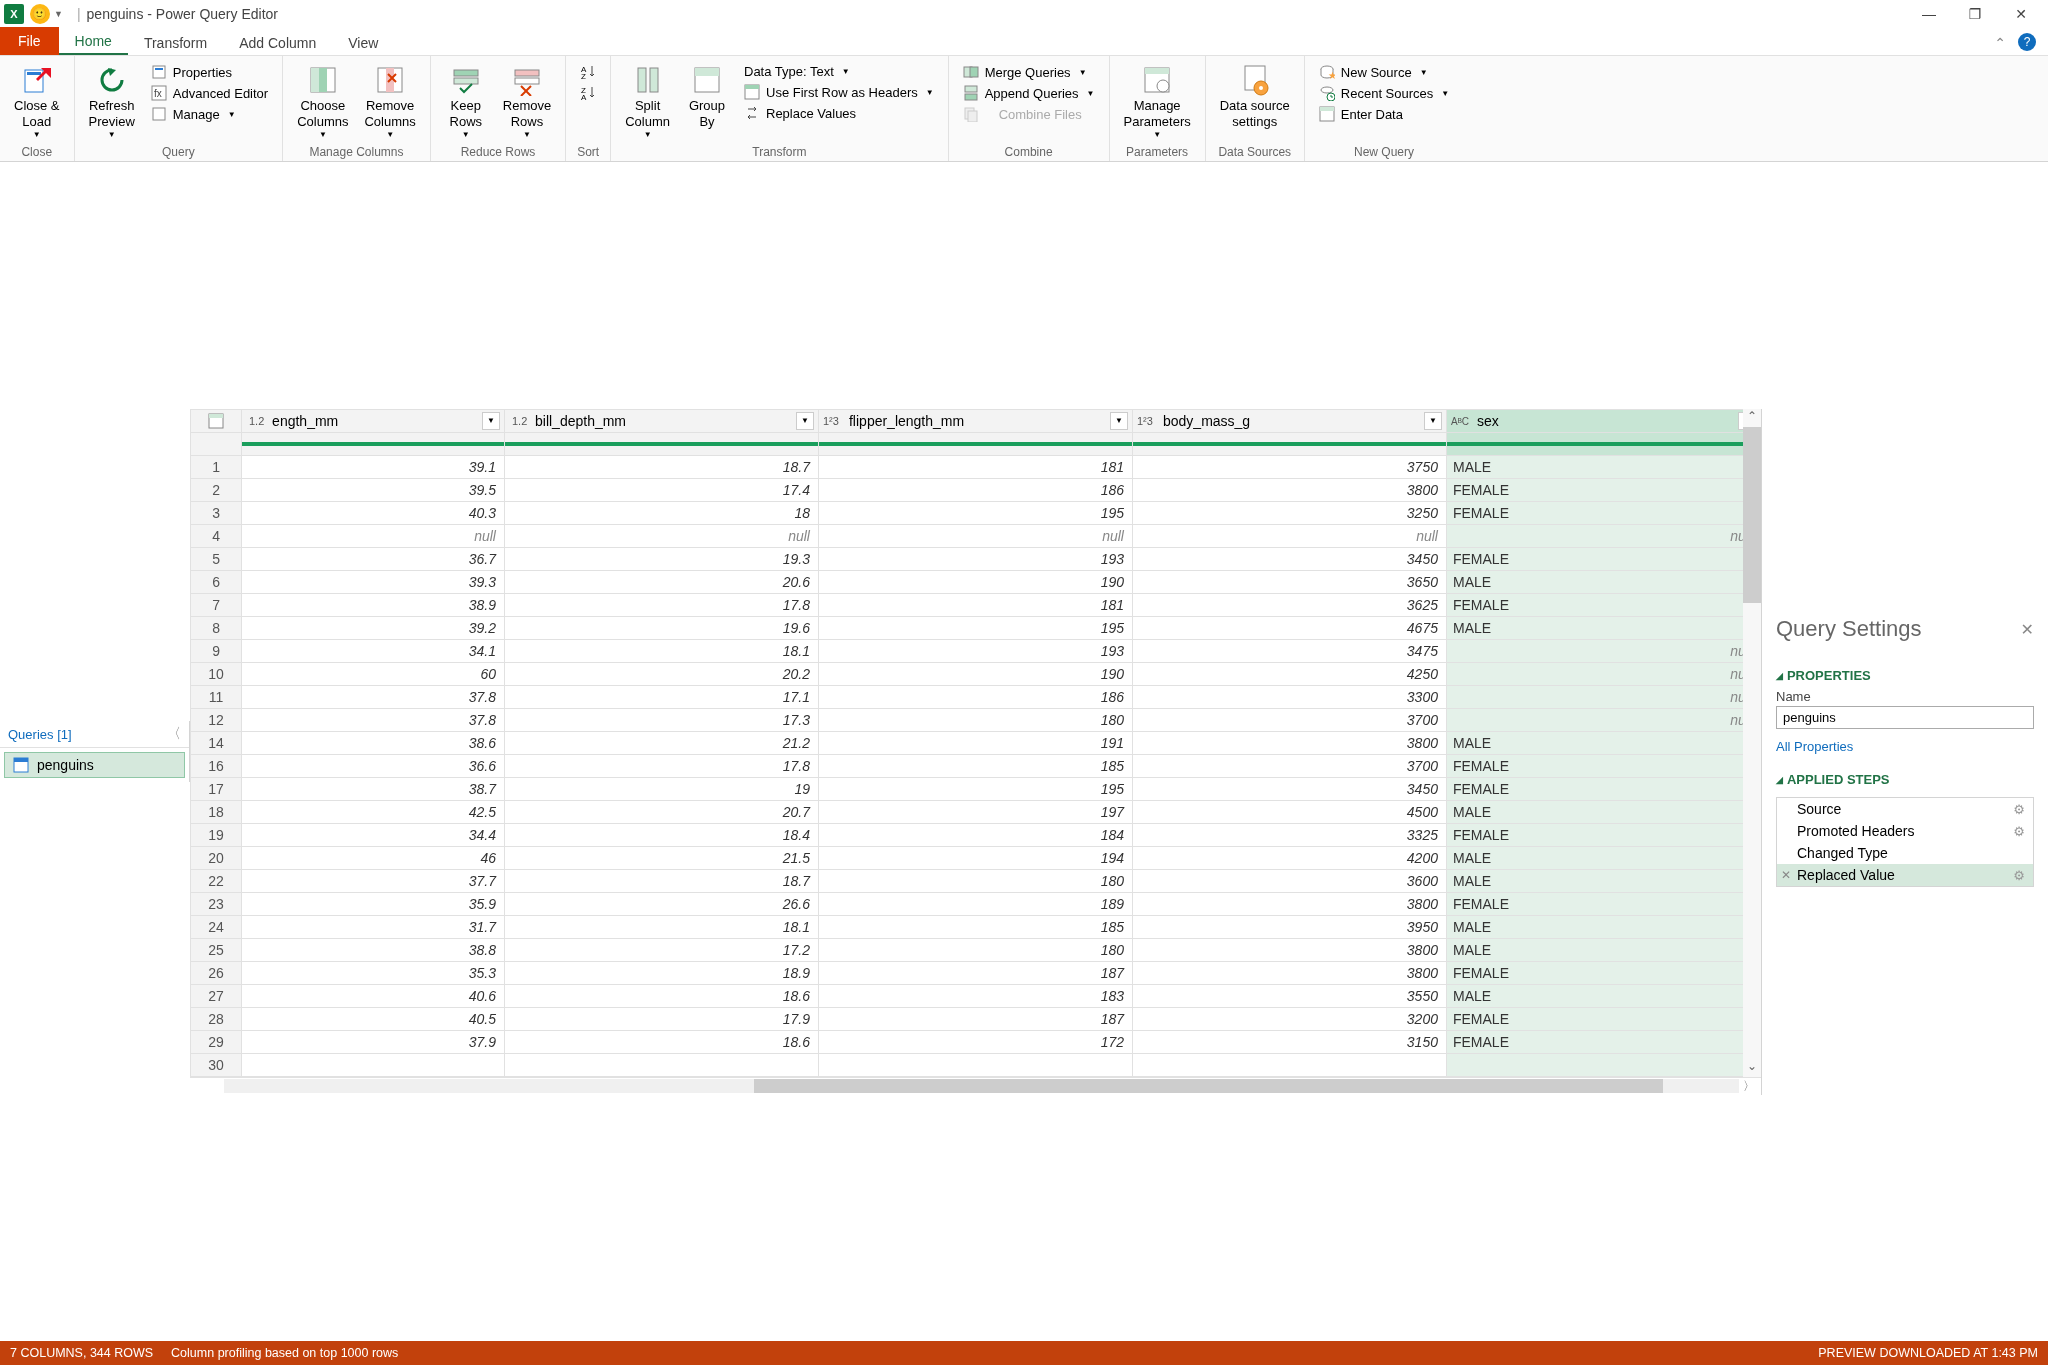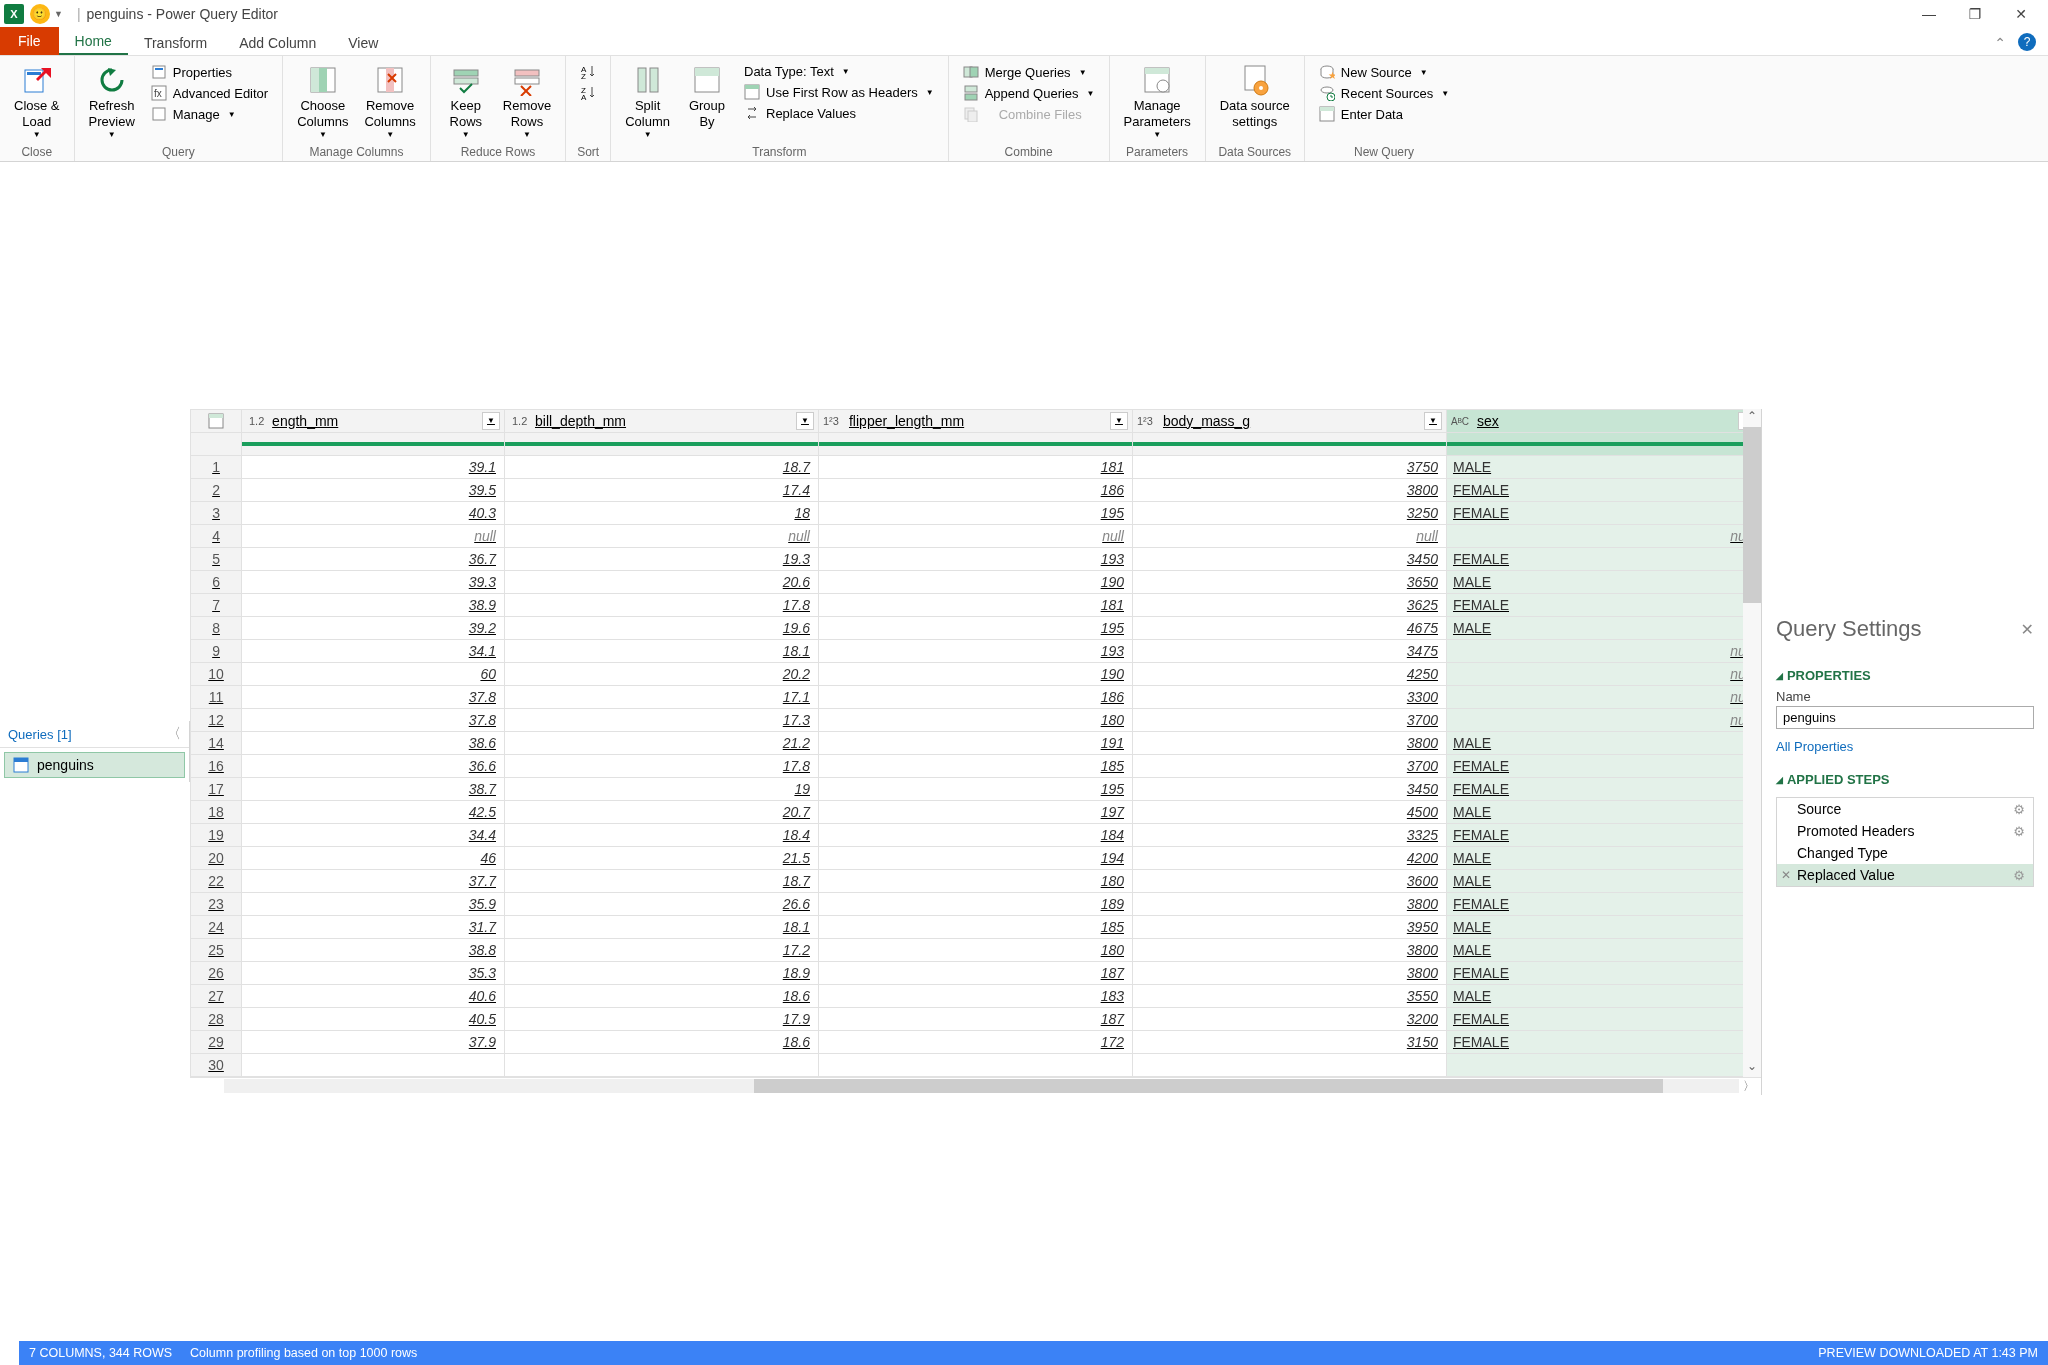--- a/index.html
+++ b/index.html
@@ -47,21 +47,21 @@
 .queries-pane { width: 190px; border-right: 1px solid #d4d4d4; background: #fff; display: flex; flex-direction: column; }
 .queries-header { padding: 4px 8px; font-size: 13px; color: #0F6CBD; border-bottom: 1px solid #e1e1e1; display: flex; align-items: center; }
 .queries-header .collapse-q { margin-left: auto; color: #888; cursor: pointer; font-size: 14px; }
 .queries-list { padding: 4px; }
 .query-item { display: flex; align-items: center; gap: 8px; padding: 4px 8px; background: #d5e8dc; border: 1px solid #8fc7a6; font-size: 14px; cursor: pointer; }
 .query-item .tbl-ico { width: 16px; height: 16px; }
 
 
 .grid-area { flex: 1; display: flex; flex-direction: column; min-width: 0; border-right: 1px solid #d4d4d4; }
 .grid { flex: 1; overflow: hidden; position: relative; }
-table.data { border-collapse: collapse; width: 100%; font-size: 14px; text-decoration: underline; }
+table.data { border-collapse: collapse; width: 100%; font-size: 14px; }
 table.data th, table.data td { border: 1px solid #e1e1e1; height: 23px; }
 table.data th { background: #f3f3f3; font-weight: normal; text-align: left; position: relative; }
 table.data th .col-hdr { display: flex; align-items: center; padding: 0 4px; height: 100%; }
 table.data th .type-ico { width: 22px; height: 22px; display: flex; align-items: center; justify-content: center; margin-right: 4px; }
 table.data th .filter-btn { margin-left: auto; width: 18px; height: 18px; border: 1px solid #ccc; background: #fff; display: flex; align-items: center; justify-content: center; font-size: 8px; cursor: pointer; }
 table.data th.rownum-hdr { width: 28px; background: #f3f3f3; }
 table.data th.rownum-hdr .tbl-corner { width: 16px; height: 16px; margin: auto; }
 table.data th.selected-col { background: #c7e5d4; }
 table.data .quality-bar { height: 4px; background: #1a9e5c; }
 table.data td.rownum { background: #f3f3f3; text-align: center; color: #555; width: 28px; }
@@ -88,21 +88,21 @@
 .settings-pane .prop-label { font-size: 13px; color: #444; margin-bottom: 2px; }
 .settings-pane input.prop-input { width: 100%; padding: 3px 6px; border: 1px solid #ababab; font-size: 13px; }
 .settings-pane .link { color: #0F6CBD; font-size: 13px; margin-top: 10px; cursor: pointer; display: block; }
 .steps-list { border: 1px solid #d4d4d4; margin-top: 4px; flex: 1; overflow: auto; }
 .step { display: flex; align-items: center; padding: 3px 8px 3px 20px; font-size: 14px; cursor: pointer; position: relative; }
 .step.selected { background: #d5e8dc; }
 .step .gear { margin-left: auto; color: #999; font-size: 13px; }
 .step .del-x { position: absolute; left: 4px; color: #888; font-size: 12px; }
 
 
-.statusbar { height: 24px; background: #3b82f6; color: #fff; display: flex; align-items: center; font-size: 12.5px; padding: 0 10px; margin-left: 19px; }
+.statusbar { height: 24px; background: #c2410c; color: #fff; display: flex; align-items: center; font-size: 12.5px; padding: 0 10px; }
 .statusbar .left { display: flex; gap: 18px; }
 .statusbar .right { margin-left: auto; }
 </style>
 </head>
 <body>
 
 <div class="titlebar">
   <div class="excel-icon">X</div>
   <div class="smiley">🙂</div>
   <span class="qat-drop">▼</span>

